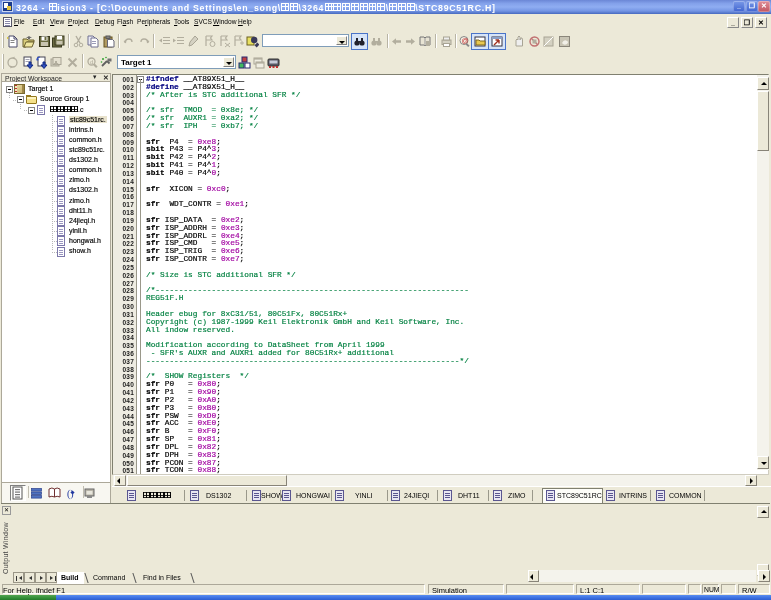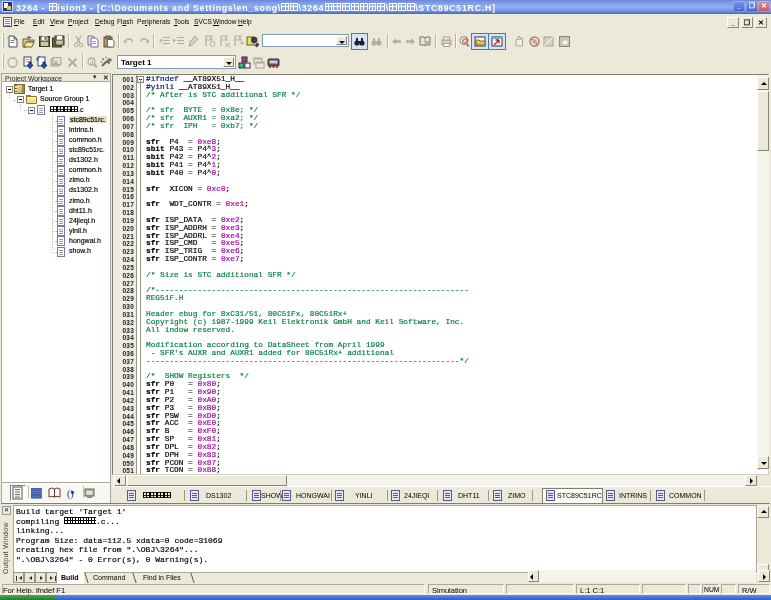--- a/index.html
+++ b/index.html
@@ -48,21 +48,21 @@
 .doc:before{content:"";position:absolute;left:1px;top:2px;width:4px;height:1px;background:#9a96c0;box-shadow:0 2px 0 #9a96c0,0 4px 0 #9a96c0;}
 #viewbtns{left:1px;top:483px;width:110px;height:20px;background:#f8f7f1;border-left:1px solid #aca899;border-right:1px solid #aca899;}
 .vbtn{position:absolute;top:2px;width:16px;height:16px;border:1px solid #f8f7f1;}
 #editor{left:112px;top:74px;width:657px;height:401px;background:#fff;border:1px solid;border-color:#808070 #d0cdc0 #d0cdc0 #808070;}
 #gutter{position:absolute;left:0px;top:0;width:24px;height:399px;background:#eeece2;border-right:1px solid #9a988a;
  font-family:"Liberation Sans",sans-serif;font-size:6.5px;font-weight:bold;color:#1a1a1a;text-align:right;}
 #gutter pre{margin:0;line-height:7.83px;padding:1px 2px 0 0;font-family:inherit;letter-spacing:.2px;}
 #code{position:absolute;left:33px;top:0;width:624px;height:399px;overflow:hidden;}
 #code pre{margin:0;font-family:"Liberation Mono",monospace;font-size:7.8px;line-height:7.83px;padding-top:1px;color:#000;-webkit-text-stroke:.18px;}
 #code .k{font-weight:bold;}
-#code .p{color:#000080;font-weight:normal;}
+#code .p{color:#000080;font-weight:bold;}
 #code .c{color:#008040;}
 #code .n{color:#a000a0;}
 #foldline{position:absolute;left:27px;top:4px;width:1px;height:395px;background:#9a988a;}
 #foldbox{position:absolute;left:24px;top:1px;width:7px;height:7px;background:#fff;border:1px solid #848484;}
 #foldbox:before{content:"";position:absolute;left:1px;top:2px;width:3px;height:1px;background:#000;}
 .sb{position:absolute;background:#f4f3ec;}
 .sbtn{position:absolute;background:#ece9d8;border:1px solid;border-color:#fff #888478 #888478 #fff;}
 .arr{position:absolute;width:0;height:0;border:3px solid transparent;}
 .thumb{position:absolute;background:#ece9d8;border:1px solid;border-color:#fff #888478 #888478 #fff;}
 #ftabs{left:112px;top:486px;width:659px;height:17px;background:#ece9d8;border-top:1px solid #fff;font-size:7px;}
@@ -553,24 +553,24 @@
 049
 050
 051
 052
 053</pre>
     </div>
  <div id="foldbox"></div>
  <div id="foldline"></div>
  <div id="code">
       <pre><span class="p">#ifndef</span> __AT89X51_H__
-<span class="p">#yinli</span> __AT89X51_H__
+<span class="p">#define</span> __AT89X51_H__
 <span class="c">/* After is STC additional SFR */</span>
 
-<span class="c">/* sfr  BYTE  = 0x8e; */</span>
+<span class="c">/* sfr  TMOD  = 0x8e; */</span>
 <span class="c">/* sfr  AUXR1 = 0xa2; */</span>
 <span class="c">/* sfr  IPH   = 0xb7; */</span>
 
 <span class="k">sfr</span>  P4  = <span class="n">0xe8</span>;
 <span class="k">sbit</span> P43 = P4^<span class="n">3</span>;
 <span class="k">sbit</span> P42 = P4^<span class="n">2</span>;
 <span class="k">sbit</span> P41 = P4^<span class="n">1</span>;
 <span class="k">sbit</span> P40 = P4^<span class="n">0</span>;
 
 <span class="k">sfr</span>  XICON = <span class="n">0xc0</span>;
@@ -664,28 +664,20 @@
     <div class="fsep" style="left:538px;"></div>
     <span class="fi" style="left:544px;top:3px;"></span>
     <span style="position:absolute;left:557px;top:5px;">COMMON</span>
     <div class="fsep" style="left:592px;"></div>
   </div>
 <div class="abs" id="outwin">
  <div id="outstrip">
   <div style="position:absolute;left:1px;top:2px;width:9px;height:9px;border:1px solid #999;background:#ece9d8;font-size:6px;line-height:7px;text-align:center;">✕</div>
   <div id="outlabel">Output Window</div>
  </div>
- <div id="outtext">
-      <pre>Build target 'Target 1'
-compiling <span class="cjk"></span><span class="cjk"></span><span class="cjk"></span><span class="cjk"></span>.c...
-linking...
-Program Size: data=112.5 xdata=0 code=31069
-creating hex file from ".\OBJ\3264"...
-".\OBJ\3264" - 0 Error(s), 0 Warning(s).</pre>
-    </div>
  <div id="outtabs">
       <div style="position:absolute;left:0px;top:0px;width:11px;height:11px;border:1px solid #9a9687;background:#ece9d8;">
         <i style="position:absolute;left:2px;top:3px;width:1px;height:5px;background:#333;"></i>
         <i style="position:absolute;left:3px;top:3px;width:0;height:0;border:2.5px solid transparent;border-right:3.5px solid #333;"></i>
       </div>
       <div style="position:absolute;left:11px;top:0px;width:11px;height:11px;border:1px solid #9a9687;background:#ece9d8;">
         <i style="position:absolute;left:2px;top:3px;width:0;height:0;border:2.5px solid transparent;border-right:3.5px solid #333;"></i>
       </div>
       <div style="position:absolute;left:22px;top:0px;width:11px;height:11px;border:1px solid #9a9687;background:#ece9d8;">
         <i style="position:absolute;left:4px;top:3px;width:0;height:0;border:2.5px solid transparent;border-left:3.5px solid #333;"></i>

